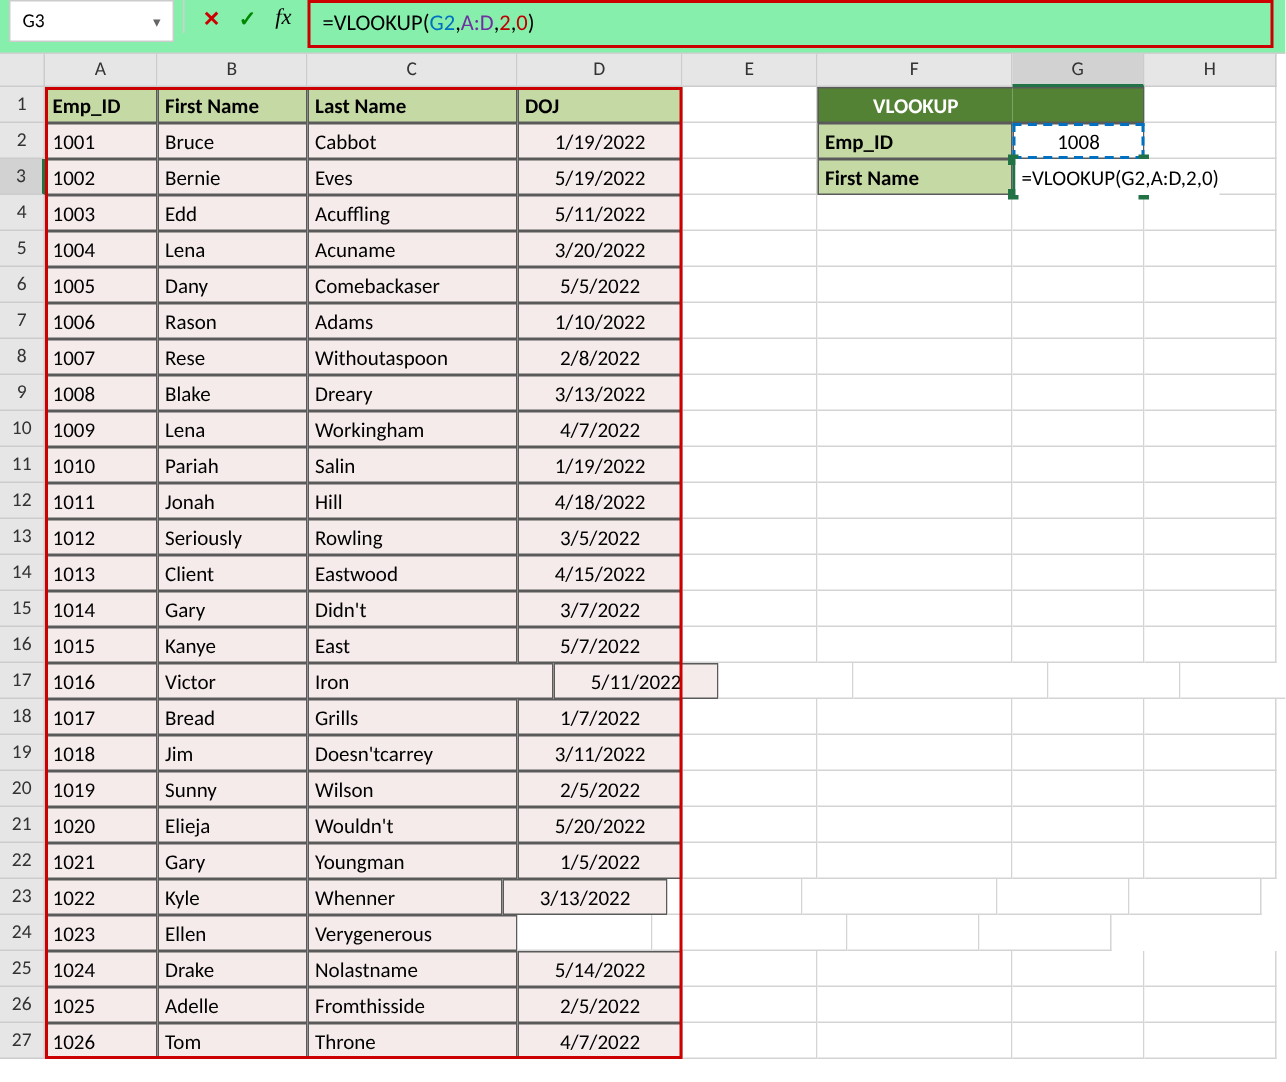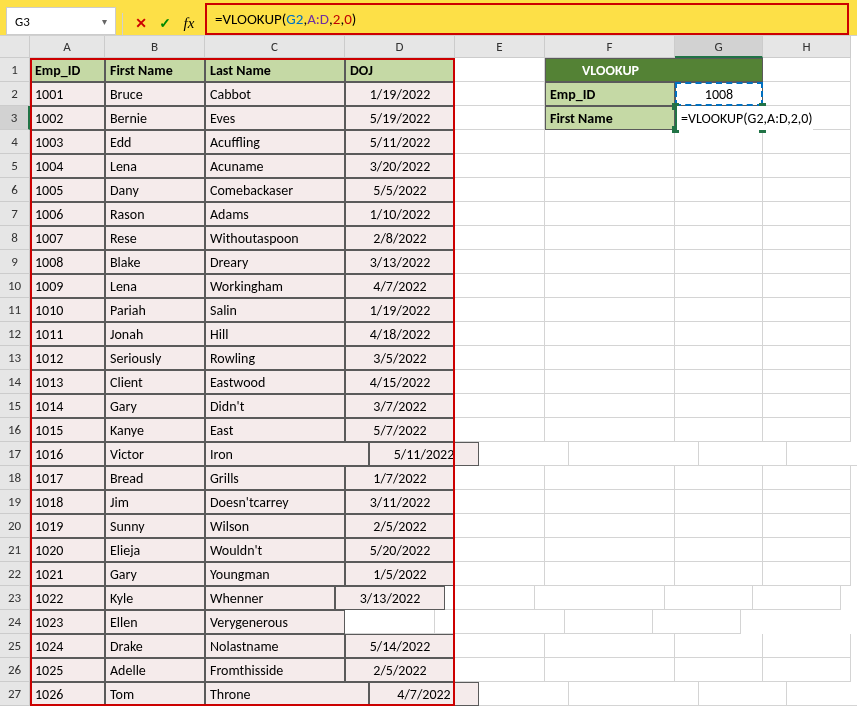--- a/index.html
+++ b/index.html
@@ -1,23 +1,23 @@
 <!DOCTYPE html>
 <html><head>
   <meta charset="utf-8">
   <style>
     * { box-sizing: border-box; margin: 0; padding: 0; }
     body { font-family: Calibri, Arial, sans-serif; font-size: 14px; background: #fff; user-select: none; }
     
     .formula-bar {
       display: flex;
-      align-items: flex-end;
+      align-items: flex-start;
       height: 36px;
       border-bottom: 1px solid #d0d0d0;
-      background: #fde047;
+      background: #86efac;
       padding: 0;
     }
     .name-box {
       width: 110px;
       height: 28px;
       border: 1px solid #ccc;
       padding: 0 8px;
       display: flex;
       align-items: center;
       justify-content: space-between;
@@ -501,21 +501,21 @@
         <div class="cell data center" style="width: 110px;">2/5/2022</div>
         <div class="cell" style="width: 90px;"></div>
         <div class="cell" style="width: 130px;"></div>
         <div class="cell" style="width: 88px;"></div>
         <div class="cell" style="width: 88px;"></div>
       </div>
       <div class="row">
         <div class="row-h">27</div>
         <div class="cell data" style="width: 75px;">1026</div>
         <div class="cell data" style="width: 100px;">Tom</div>
-        <div class="cell data" style="width: 164px;">Throne</div>
+        <div class="cell data" style="width: 140px;">Throne</div>
         <div class="cell data center" style="width: 110px;">4/7/2022</div>
         <div class="cell" style="width: 90px;"></div>
         <div class="cell" style="width: 130px;"></div>
         <div class="cell" style="width: 88px;"></div>
         <div class="cell" style="width: 88px;"></div>
       </div>
     </div>
   <div class="red-sel" id="redsel" style="left: 30px; top: 22px; width: 425px; height: 648px;"></div>
   <div class="blue-dash" id="bluedash" style="left: 675px; top: 46px; width: 88px; height: 24px;"></div>
   <div class="green-edit" id="greenedit" style="left: 675px; top: 70px; width: 88px; height: 24px;"></div>

